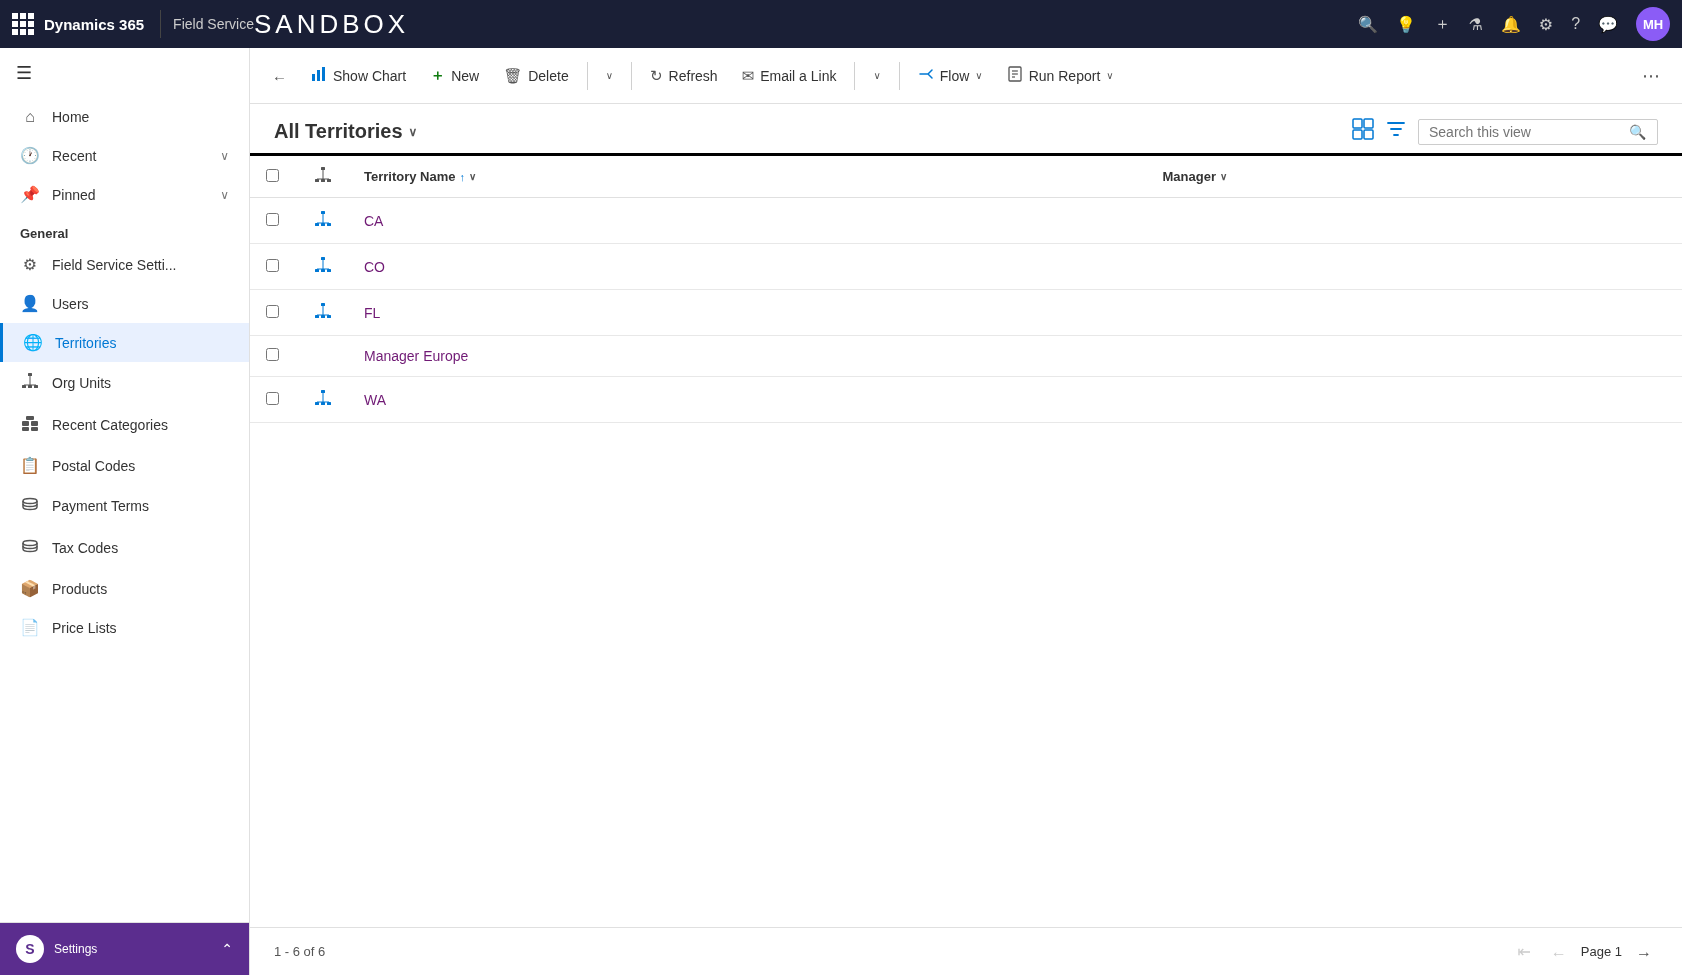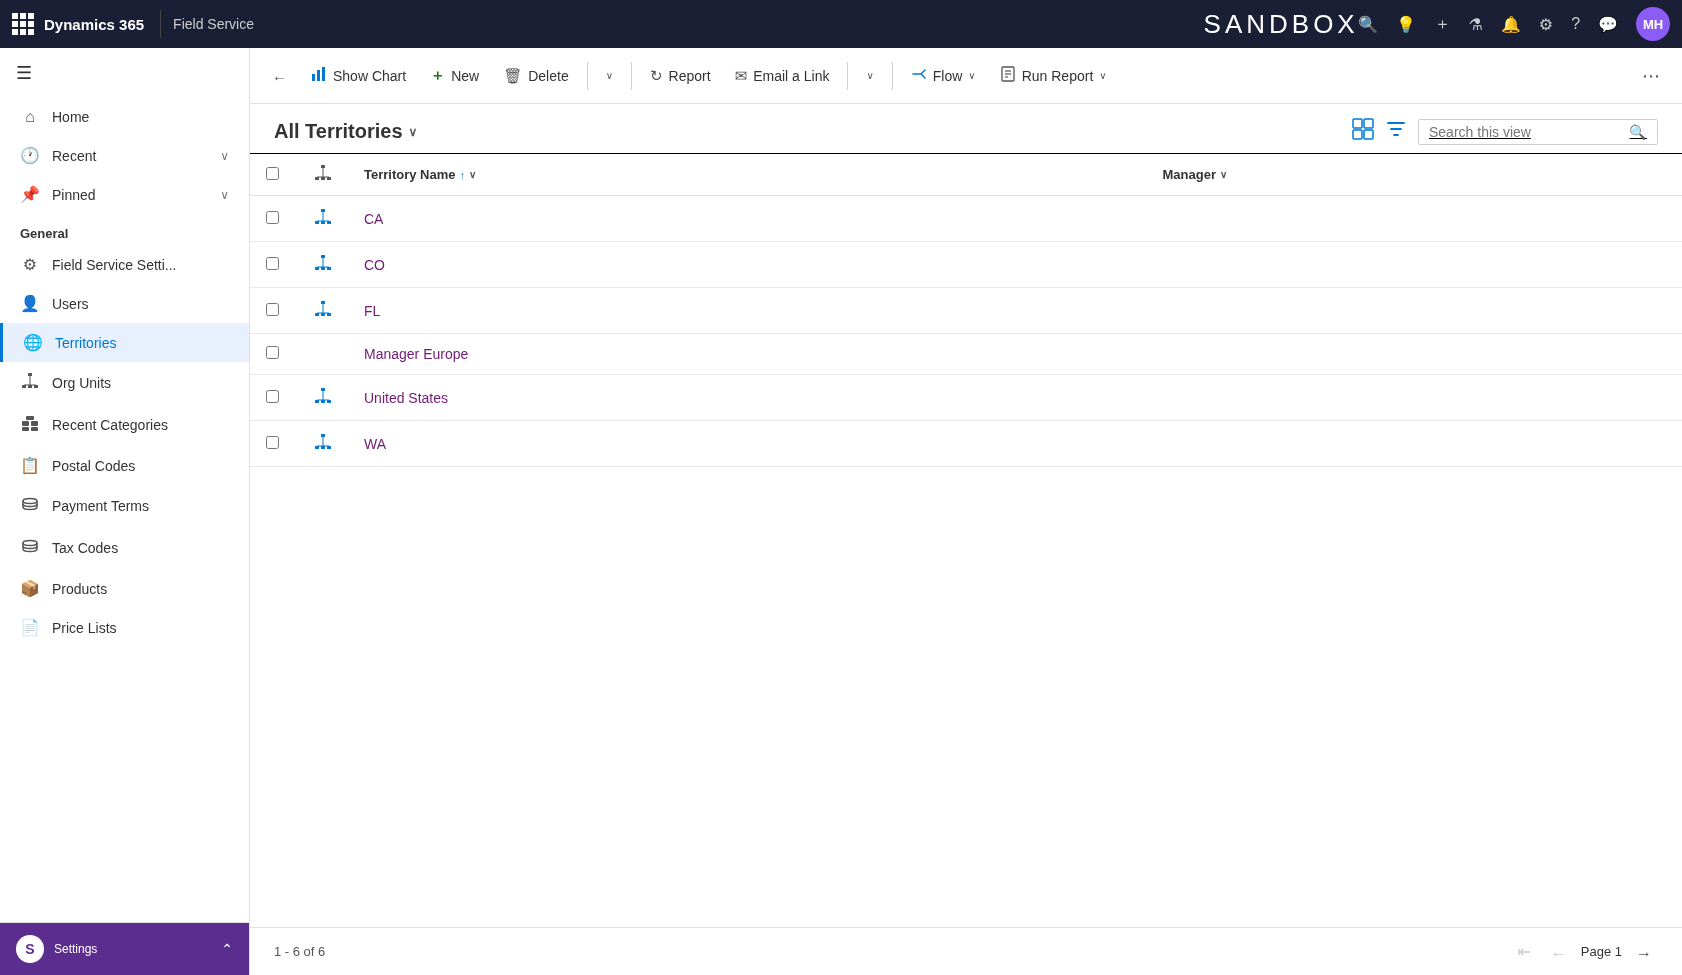--- a/index.html
+++ b/index.html
@@ -14,21 +14,21 @@
       align-items: center;
       padding: 0 12px;
       flex-shrink: 0;
     }
     .top-nav-grid { display: flex; align-items: center; gap: 6px; margin-right: 10px; cursor: pointer; }
     .top-nav-grid span { display: grid; grid-template-columns: repeat(3,6px); gap: 2px; }
     .top-nav-grid span i { width: 6px; height: 6px; background: #fff; display: block; }
     .top-nav-brand { font-weight: 700; font-size: 15px; margin-right: 4px; color: #fff; }
     .top-nav-divider { width: 1px; height: 28px; background: #444; margin: 0 12px; }
     .top-nav-module { color: #ccc; font-size: 14px; }
-    .top-nav-title { flex: 1; text-align: right; font-size: 26px; font-weight: 300; letter-spacing: 4px; color: #fff; }
+    .top-nav-title { flex: 1; text-align: left; font-size: 26px; font-weight: 300; letter-spacing: 4px; color: #fff; }
     .top-nav-icons { display: flex; align-items: center; gap: 18px; }
     .top-nav-icon { color: #ccc; font-size: 16px; cursor: pointer; }
     .top-nav-avatar { width: 34px; height: 34px; border-radius: 50%; background: #8b5cf6; color: #fff; display: flex; align-items: center; justify-content: center; font-weight: 600; font-size: 13px; cursor: pointer; }
 
     
     .main-layout { display: flex; flex: 1; overflow: hidden; }
 
     
     .sidebar { width: 250px; background: #fff; border-right: 1px solid #e0e0e0; display: flex; flex-direction: column; overflow-y: auto; flex-shrink: 0; }
     .sidebar-hamburger { padding: 14px 16px; cursor: pointer; font-size: 18px; color: #333; }
@@ -48,24 +48,24 @@
 
     
     .toolbar { background: #fff; border-bottom: 1px solid #e0e0e0; height: 56px; display: flex; align-items: center; padding: 0 12px; gap: 4px; flex-shrink: 0; }
     .toolbar-btn { display: flex; align-items: center; gap: 6px; padding: 6px 10px; cursor: pointer; border: none; background: transparent; font-size: 14px; color: #333; border-radius: 2px; white-space: nowrap; }
     .toolbar-btn .btn-icon { font-size: 15px; color: #555; }
     .toolbar-divider { width: 1px; height: 28px; background: #d0d0d0; margin: 0 4px; }
     .toolbar-chevron { font-size: 10px; color: #555; }
     .toolbar-more { margin-left: auto; font-size: 18px; cursor: pointer; color: #555; padding: 6px 10px; }
 
     
-    .view-header { padding: 14px 24px 8px; display: flex; align-items: center; border-bottom: 1px solid #000000; flex-shrink: 0; }
+    .view-header { padding: 14px 24px 8px; display: flex; align-items: center; border-bottom: 3px solid #000000; flex-shrink: 0; }
     .view-title { font-size: 20px; font-weight: 600; color: #333; display: flex; align-items: center; gap: 6px; cursor: pointer; }
     .view-title-chevron { font-size: 12px; color: #555; }
-    .view-header-actions { margin-left: auto; display: flex; align-items: center; gap: 12px; text-decoration: underline; }
+    .view-header-actions { margin-left: auto; display: flex; align-items: center; gap: 12px; }
     .view-grid-icon { font-size: 20px; color: #0078d4; cursor: pointer; }
     .view-filter-icon { font-size: 18px; color: #0078d4; cursor: pointer; }
     .search-box { display: flex; align-items: center; border: 1px solid #ccc; border-radius: 2px; padding: 4px 10px; gap: 8px; min-width: 240px; }
     .search-box input { border: none; outline: none; font-size: 14px; color: #333; width: 100%; background: transparent; }
     .search-box-icon { color: #555; font-size: 14px; cursor: pointer; }
 
     
     .table-container { flex: 1; overflow-y: auto; padding: 0; }
     table { width: 100%; border-collapse: collapse; }
     thead tr { border-bottom: 1px solid #e0e0e0; }
@@ -250,21 +250,21 @@
       </button>
 
       <div class="toolbar-divider"></div>
       <button class="toolbar-btn">
         <span class="toolbar-chevron">∨</span>
       </button>
       <div class="toolbar-divider"></div>
 
       <button class="toolbar-btn">
         <span class="btn-icon">↻</span>
-        <span>Report</span>
+        <span>Refresh</span>
       </button>
 
       <button class="toolbar-btn">
         <span class="btn-icon">✉</span>
         <span>Email a Link</span>
       </button>
 
       <div class="toolbar-divider"></div>
       <button class="toolbar-btn">
         <span class="toolbar-chevron">∨</span>
@@ -404,33 +404,20 @@
             <tr>
               <td class="check-col"><input type="checkbox" style=""></td>
               <td class="icon-col"><span style="color:#0078d4"><svg width="18" height="18" viewBox="0 0 18 18" fill="none">
                     <rect x="7" y="1" width="4" height="3" rx="0.5" fill="#0078d4"></rect>
                     <rect x="1" y="13" width="4" height="3" rx="0.5" fill="#0078d4"></rect>
                     <rect x="7" y="13" width="4" height="3" rx="0.5" fill="#0078d4"></rect>
                     <rect x="13" y="13" width="4" height="3" rx="0.5" fill="#0078d4"></rect>
                     <line x1="9" y1="4" x2="9" y2="13" stroke="#0078d4" stroke-width="1"></line>
                     <line x1="3" y1="13" x2="15" y2="13" stroke="#0078d4" stroke-width="1"></line>
                   </svg></span></td>
-              <td><a class="row-link" href="#">United States</a></td>
-              <td></td>
-            </tr>
-            <tr>
-              <td class="check-col"><input type="checkbox" style=""></td>
-              <td class="icon-col"><span style="color:#0078d4"><svg width="18" height="18" viewBox="0 0 18 18" fill="none">
-                    <rect x="7" y="1" width="4" height="3" rx="0.5" fill="#0078d4"></rect>
-                    <rect x="1" y="13" width="4" height="3" rx="0.5" fill="#0078d4"></rect>
-                    <rect x="7" y="13" width="4" height="3" rx="0.5" fill="#0078d4"></rect>
-                    <rect x="13" y="13" width="4" height="3" rx="0.5" fill="#0078d4"></rect>
-                    <line x1="9" y1="4" x2="9" y2="13" stroke="#0078d4" stroke-width="1"></line>
-                    <line x1="3" y1="13" x2="15" y2="13" stroke="#0078d4" stroke-width="1"></line>
-                  </svg></span></td>
               <td><a class="row-link" href="#">WA</a></td>
               <td></td>
             </tr>
           </tbody>
       </table>
     </div>
 
     <div class="table-footer">
       <span>1 - 6 of 6</span>
       <div class="footer-pagination">

